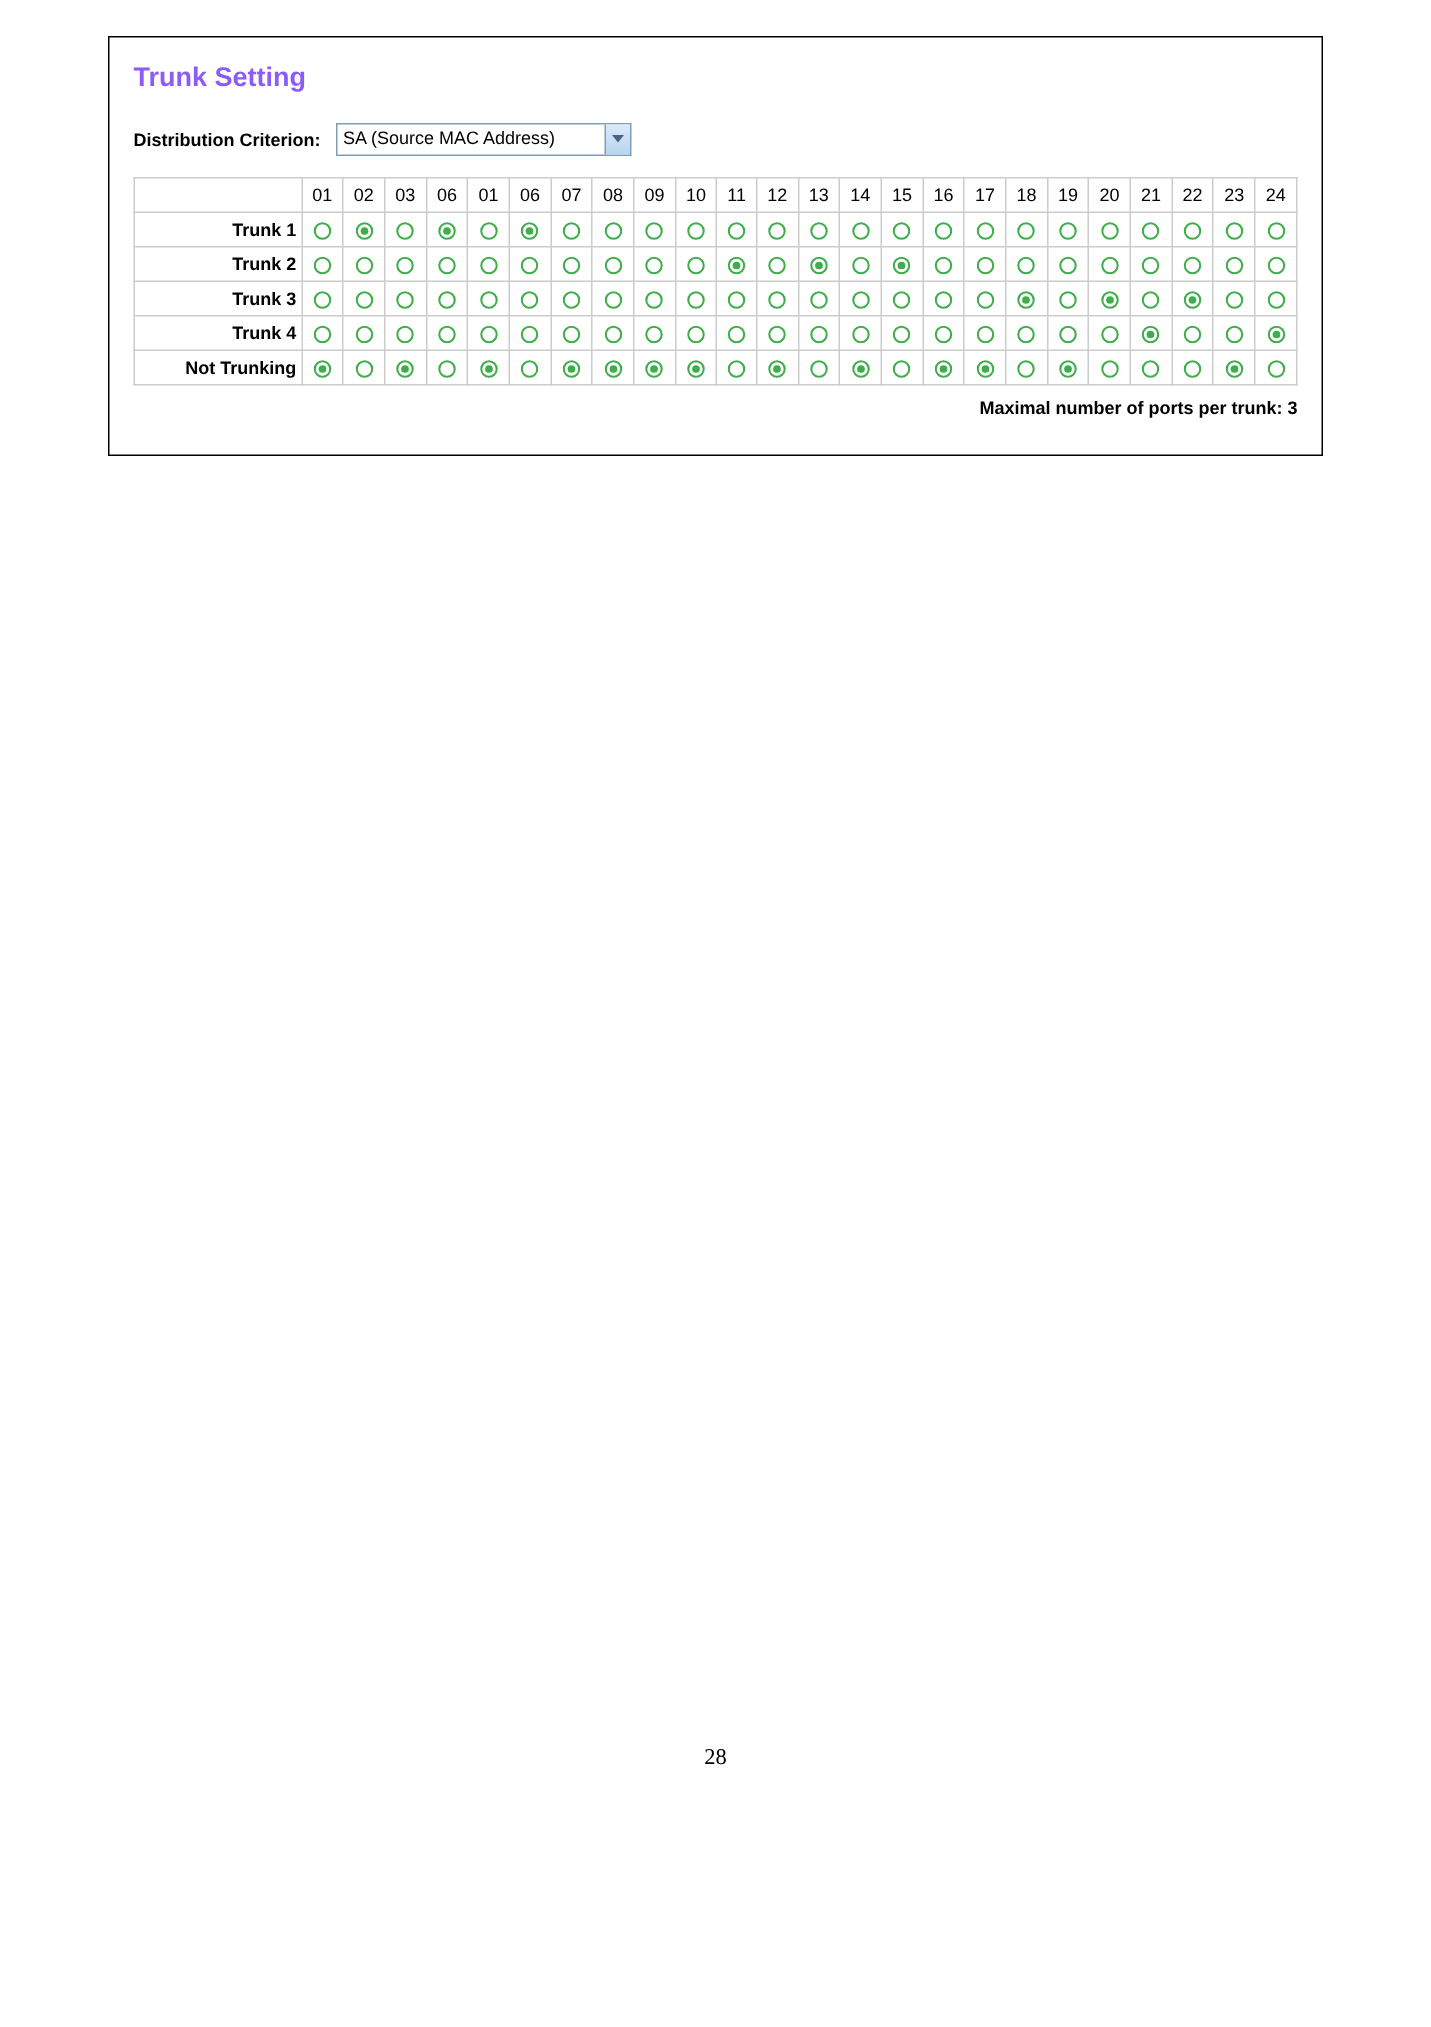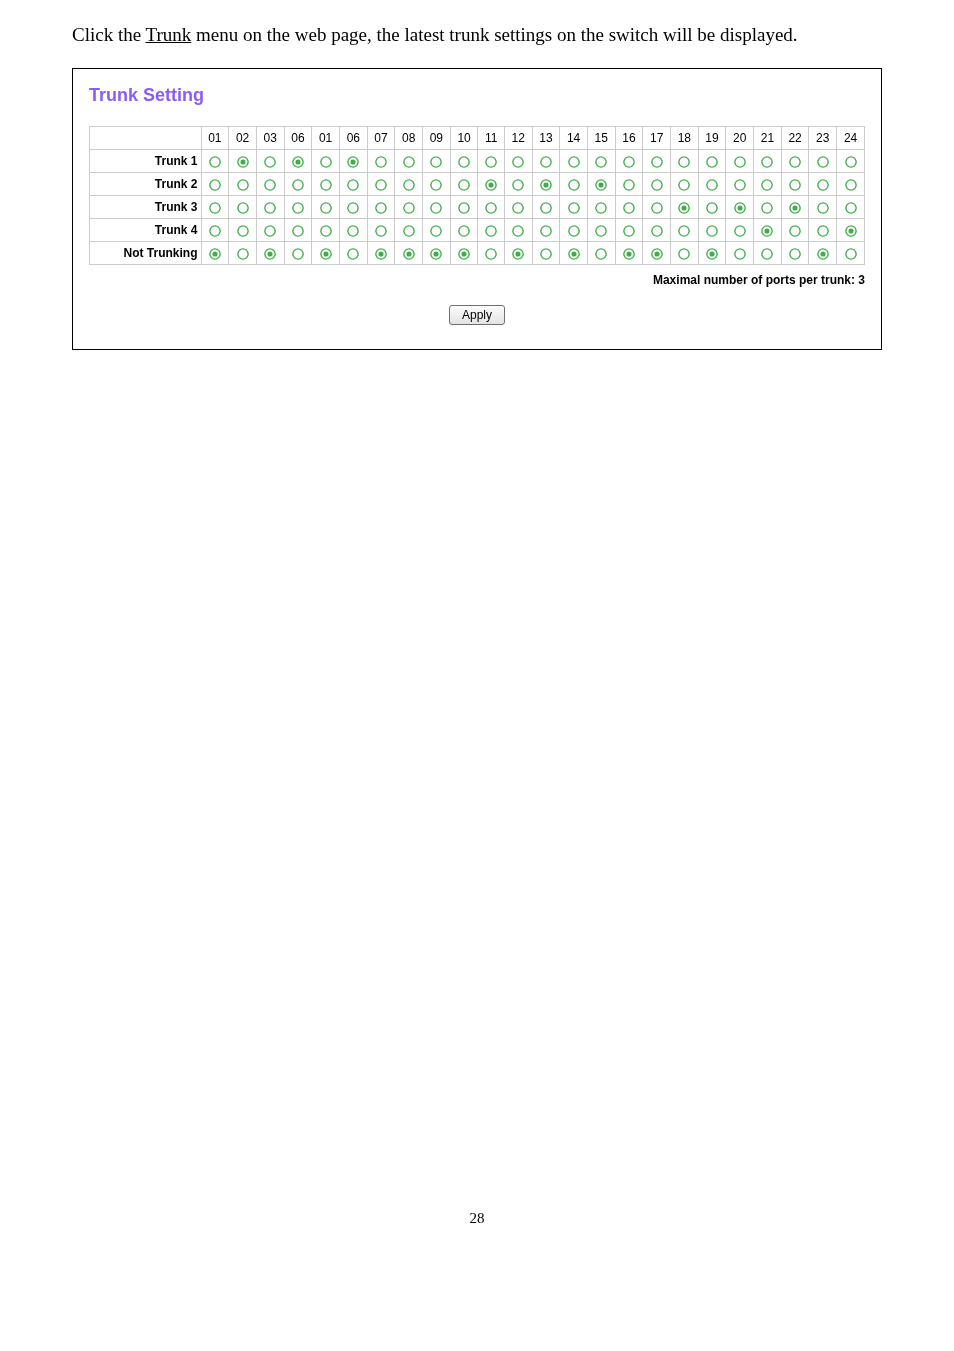--- a/index.html
+++ b/index.html
@@ -123,27 +123,35 @@
   font-size: 15px;
   margin-top: 860px;
   padding-bottom: 40px;
 }
 </style>
 </head>
 <body>
 
 <div class="page">
 
-  <p class="body-text">
-    <span>Click the </span><span class="underline">Trunk</span><span> menu on the web page, the latest trunk settings on the switch will be displayed.</span>
-  </p>
 
   <div class="panel">
     <div class="panel-title">Trunk Setting</div>
 
+    <div class="dist-row">
+      <label>Distribution Criterion:</label>
+      <div class="select-wrap">
+        <div class="select-value">SA (Source MAC Address)</div>
+        <div class="select-btn">
+          <svg viewBox="0 0 8 6">
+              <polygon points="0,0 8,0 4,5" fill="#4d6185"></polygon>
+            </svg>
+        </div>
+      </div>
+    </div>
 
     <table class="trunk-table">
       <thead>
         <tr id="hdr-row">
             <th></th>
             <th>01</th>
             <th>02</th>
             <th>03</th>
             <th>06</th>
             <th>01</th>
@@ -566,19 +574,16 @@
               </svg></td>
             <td><svg class="radio" viewBox="0 0 14 14">
                 <circle cx="7" cy="7" r="6" fill="none" stroke="#3fae4a" stroke-width="1.6"></circle>
               </svg></td>
           </tr>
         </tbody>
     </table>
 
     <div class="maxnote">Maximal number of ports per trunk: 3</div>
 
-    <div class="apply-row">
-      <button class="apply-btn">Apply</button>
-    </div>
   </div>
 
   <div class="page-num">28</div>
 </div>
 
 </body></html>

